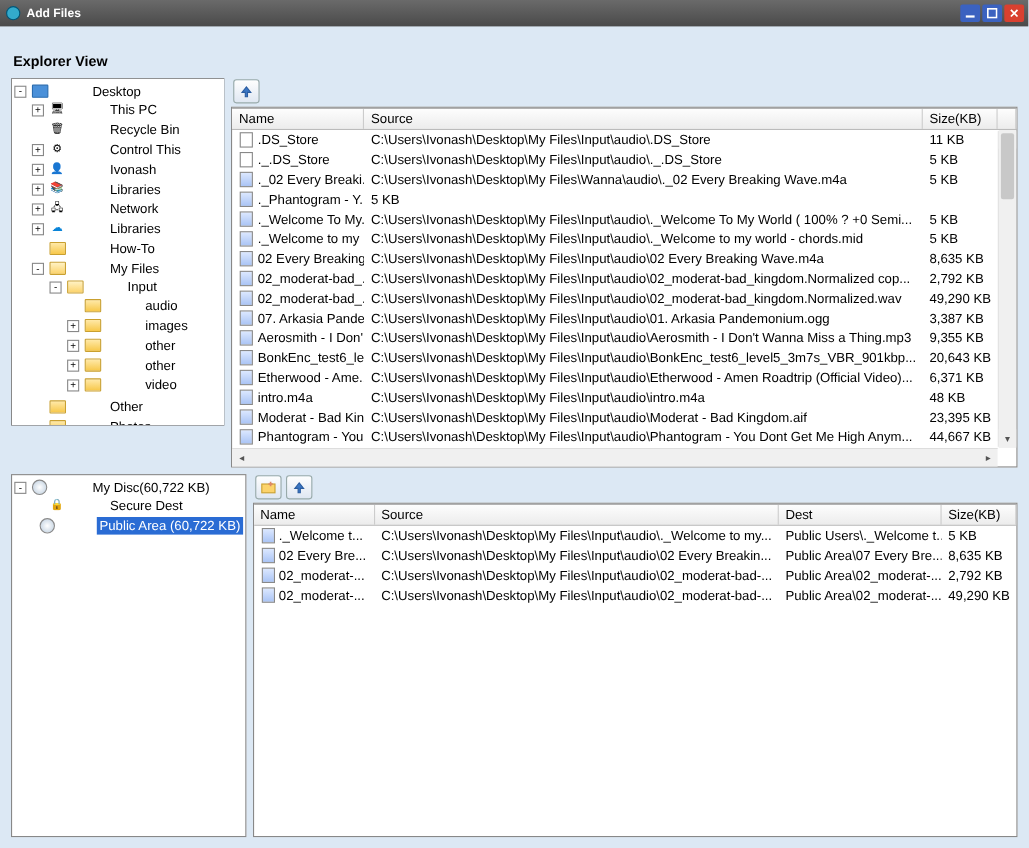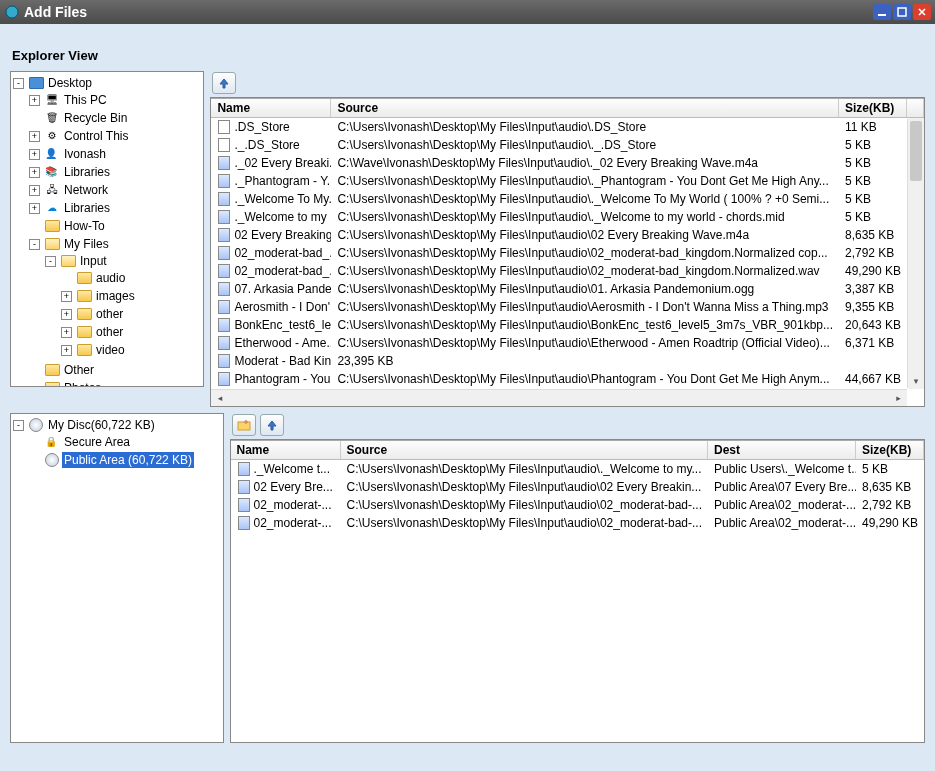--- a/index.html
+++ b/index.html
@@ -1,20 +1,20 @@
 <!DOCTYPE html>
 <html><head>
 <meta charset="utf-8">
 <style>
 * { box-sizing: border-box; margin: 0; padding: 0; font-family: Tahoma, Arial, sans-serif; font-size: 12px; }
 body { width: 935px; height: 771px; background: #dce8f4; overflow: hidden; }
 
 .titlebar { height: 24px; background: linear-gradient(to bottom, #6a6a6a, #4a4a4a); color: #fff; display: flex; align-items: center; padding: 0 4px; }
 .titlebar .icon { width: 16px; height: 16px; margin-right: 4px; display:flex;align-items:center;justify-content:center;}
-.titlebar .title { font-weight: bold; font-size: 14px; }
+.titlebar .title { font-weight: bold; font-size: 11px; }
 .titlebar .spacer { flex: 1; }
 .titlebar .winbtn { width: 18px; height: 16px; margin-left: 2px; display:flex;align-items:center;justify-content:center; border-radius:2px;}
 .titlebar .min { background:#3b62c0; }
 .titlebar .max { background:#3b62c0; }
 .titlebar .close { background:#d94030; }
 
 .content { padding: 8px 10px 10px 10px; height: calc(771px - 24px); display:flex; flex-direction:column; gap:6px;}
 
 .section-title { font-weight: bold; font-size: 13px; color:#000; padding: 16px 0 2px 2px;}
 
@@ -27,39 +27,39 @@
 .toolbar { height: 24px; display:flex; align-items:center; gap:4px; padding-left:2px; margin-bottom:2px;}
 .toolbtn { width:24px; height:22px; border:1px solid #9aa; background:linear-gradient(#fefefe,#dfe7f2); border-radius:3px; display:flex; align-items:center; justify-content:center; cursor:pointer;}
 
 .tree ul { list-style:none; padding-left:16px; }
 .tree > ul { padding-left:0; }
 .tree li { white-space:nowrap; line-height:16px; padding:1px 0;}
 .tree .node { display:flex; align-items:center; gap:2px; cursor:default;}
 .tree .expander { width:11px; height:11px; border:1px solid #888; background:#fff; font-size:9px; line-height:9px; text-align:center; margin-right:2px; cursor:pointer; color:#000;}
 .tree .expander.blank { border:none; background:none; }
 .tree .ticon { width:16px; height:14px; display:inline-flex; align-items:center; justify-content:center;}
-.tree .label { padding:0 2px; }
+.tree .label { padding:0 2px;margin-left:36px; }
 .tree .label.selected { background:#2a6cd4; color:#fff; }
 
 .folder-icon::before{content:"";display:inline-block;width:13px;height:10px;background:linear-gradient(#ffe9a8,#f7c84b);border:1px solid #c9a030;border-radius:1px;}
 .folder-open-icon::before{content:"";display:inline-block;width:13px;height:10px;background:linear-gradient(#fff2c4,#fcd36b);border:1px solid #c9a030;border-radius:1px;}
 .desktop-icon::before{content:"";display:inline-block;width:13px;height:10px;background:#4a90d9;border:1px solid #2a6cb0;border-radius:1px;}
 .pc-icon::before{content:"🖥";font-size:10px;}
 .bin-icon::before{content:"🗑";font-size:10px;}
 .ctrl-icon::before{content:"⚙";font-size:10px;}
 .user-icon::before{content:"👤";font-size:10px;}
 .lib-icon::before{content:"📚";font-size:10px;}
 .net-icon::before{content:"🖧";font-size:10px;}
 .cloud-icon::before{content:"☁";font-size:10px;color:#0a84d8;}
 .disc-icon::before{content:"";display:inline-block;width:12px;height:12px;border:1px solid #888;border-radius:50%;background:radial-gradient(#fff,#bcd);}
 .lock-icon::before{content:"🔒";font-size:10px;}
 
 .table { flex:1; overflow:auto; border-top:1px solid #aaa; position:relative;}
 .thead { display:flex; background:linear-gradient(#fdfdfd,#ececec); border-bottom:1px solid #bbb; position:sticky; top:0;}
-.th { padding:2px 6px; border-right:1px solid #ccc; font-weight:bold; color:#000; overflow:hidden; text-overflow:ellipsis; white-space:nowrap;}
+.th { padding:2px 6px; border-right:1px solid #ccc; font-weight:normal; color:#000; overflow:hidden; text-overflow:ellipsis; white-space:nowrap;}
 .tbody .tr { display:flex; height:18px; align-items:center;}
 .td { padding:1px 6px; overflow:hidden; text-overflow:ellipsis; white-space:nowrap; display:flex; align-items:center; gap:3px;}
 .file-icon{width:14px;height:12px;display:inline-flex;align-items:center;justify-content:center;flex-shrink:0;}
 .file-icon::before{content:"";display:inline-block;width:10px;height:12px;background:#fff;border:1px solid #888;}
 .file-icon.audio::before{background:linear-gradient(#dce8ff,#aac4f5);}
 .file-icon.generic::before{background:#fff;}
 
 .scrollbar-v{position:absolute;right:0;top:20px;bottom:18px;width:17px;background:#f0f0f0;border-left:1px solid #ddd;}
 .scrollbar-v .thumb{position:absolute;left:2px;right:2px;top:2px;height:60px;background:#c8c8c8;border-radius:2px;}
 .scrollbar-v .arrow{position:absolute;left:0;right:0;height:17px;background:#f0f0f0;display:flex;align-items:center;justify-content:center;font-size:9px;color:#555;}
@@ -280,30 +280,29 @@
                 </div>
                 <div class="td c-src">C:\Users\Ivonash\Desktop\My Files\Input\audio\._.DS_Store</div>
                 <div class="td c-size">5 KB</div>
                 <div class="td" style="width:17px"></div>
               </div>
               <div class="tr">
                 <div class="td c-name">
                   <span class="file-icon audio"></span>
                   <span>._02 Every Breaki...</span>
                 </div>
-                <div class="td c-src">C:\Wave\Ivonash\Desktop\My Files\Input\audio\._02 Every Breaking Wave.m4a</div>
+                <div class="td c-src">C:\Users\Ivonash\Desktop\My Files\Wanna\audio\._02 Every Breaking Wave.m4a</div>
                 <div class="td c-size">5 KB</div>
                 <div class="td" style="width:17px"></div>
               </div>
               <div class="tr">
                 <div class="td c-name">
                   <span class="file-icon audio"></span>
                   <span>._Phantogram - Y...</span>
                 </div>
-                <div class="td c-src">C:\Users\Ivonash\Desktop\My Files\Input\audio\._Phantogram - You Dont Get Me High Any...</div>
                 <div class="td c-size">5 KB</div>
                 <div class="td" style="width:17px"></div>
               </div>
               <div class="tr">
                 <div class="td c-name">
                   <span class="file-icon audio"></span>
                   <span>._Welcome To My...</span>
                 </div>
                 <div class="td c-src">C:\Users\Ivonash\Desktop\My Files\Input\audio\._Welcome To My World ( 100% ? +0 Semi...</div>
                 <div class="td c-size">5 KB</div>
@@ -377,22 +376,32 @@
                   <span class="file-icon audio"></span>
                   <span>Etherwood - Ame...</span>
                 </div>
                 <div class="td c-src">C:\Users\Ivonash\Desktop\My Files\Input\audio\Etherwood - Amen Roadtrip (Official Video)...</div>
                 <div class="td c-size">6,371 KB</div>
                 <div class="td" style="width:17px"></div>
               </div>
               <div class="tr">
                 <div class="td c-name">
                   <span class="file-icon audio"></span>
+                  <span>intro.m4a</span>
+                </div>
+                <div class="td c-src">C:\Users\Ivonash\Desktop\My Files\Input\audio\intro.m4a</div>
+                <div class="td c-size">48 KB</div>
+                <div class="td" style="width:17px"></div>
+              </div>
+              <div class="tr">
+                <div class="td c-name">
+                  <span class="file-icon audio"></span>
                   <span>Moderat - Bad Kin...</span>
                 </div>
+                <div class="td c-src">C:\Users\Ivonash\Desktop\My Files\Input\audio\Moderat - Bad Kingdom.aif</div>
                 <div class="td c-size">23,395 KB</div>
                 <div class="td" style="width:17px"></div>
               </div>
               <div class="tr">
                 <div class="td c-name">
                   <span class="file-icon audio"></span>
                   <span>Phantogram - You...</span>
                 </div>
                 <div class="td c-src">C:\Users\Ivonash\Desktop\My Files\Input\audio\Phantogram - You Dont Get Me High Anym...</div>
                 <div class="td c-size">44,667 KB</div>
@@ -431,21 +440,21 @@
               <div class="node">
                 <span class="expander">-</span>
                 <span class="ticon disc-icon"></span>
                 <span class="label">My Disc(60,722 KB)</span>
               </div>
               <ul>
                 <li>
                   <div class="node">
                     <span class="expander blank"></span>
                     <span class="ticon lock-icon"></span>
-                    <span class="label">Secure Area</span>
+                    <span class="label">Secure Dest</span>
                   </div>
                 </li>
                 <li>
                   <div class="node">
                     <span class="expander blank"></span>
                     <span class="ticon disc-icon"></span>
                     <span class="label selected">Public Area (60,722 KB)</span>
                   </div>
                 </li>
               </ul>

